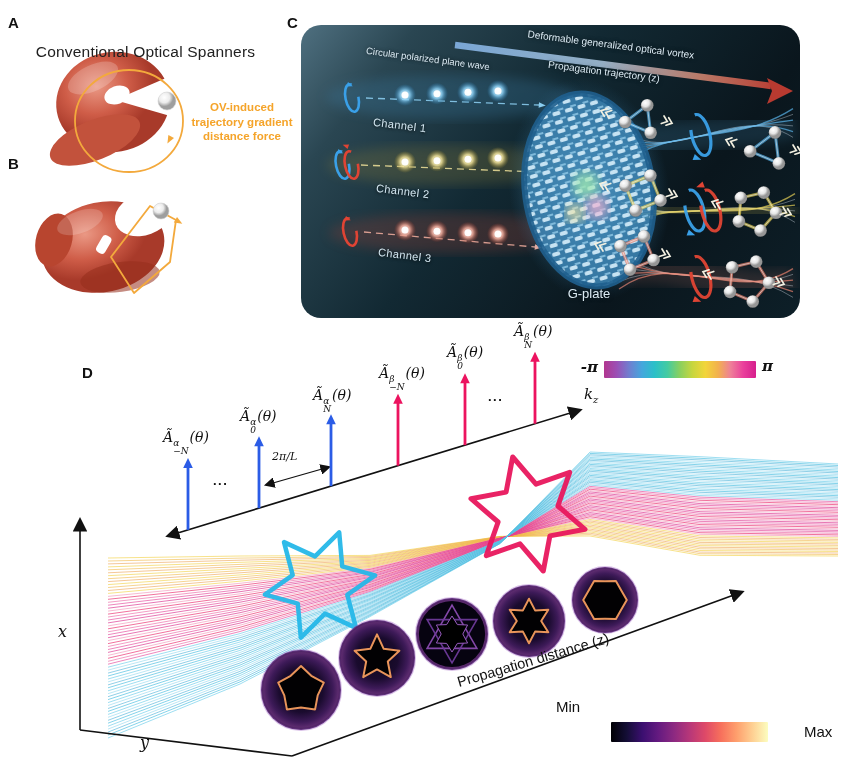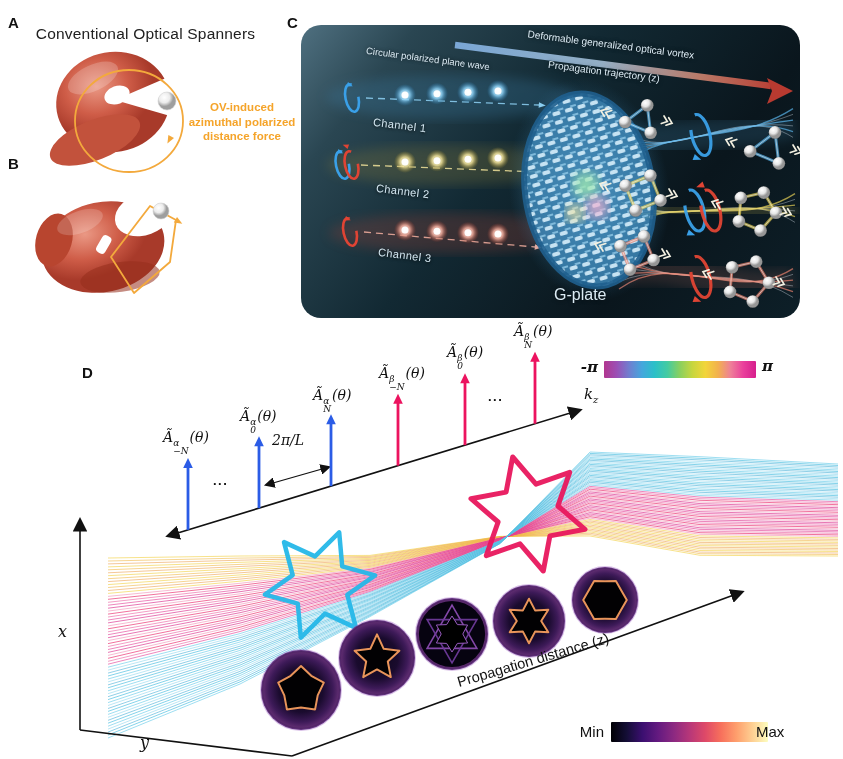--- a/index.html
+++ b/index.html
@@ -68,24 +68,24 @@
     </g>
 
     <g>
       <path d="M150,206 L176,220 L170,262 L134,293 L111,257 Z" fill="none" stroke="#f3a93c" stroke-width="1.8" stroke-linejoin="round"></path>
       <path d="M0,0 L8,3.2 L0,6.4 Z" fill="#f3a93c" transform="translate(177,217) rotate(30)"></path>
       <circle cx="161" cy="211" r="8" fill="url(#sgA)" stroke="#cfcfcf" stroke-width="0.6"></circle>
     </g>
   </svg>
 
   <div class="plabel" style="left:8px;top:14px">A</div>
-  <div class="ptitle" style="left:28px;top:25px;width:235px">Conventional Optical Spanners</div>
+  <div class="ptitle" style="left:28px;top:43px;width:235px">Conventional Optical Spanners</div>
   <div class="ann" id="annA" style="left: 177px; top: 100px; width: 130px; color: rgb(245, 164, 42);">
       <div>OV-induced</div>
-      <div>azimuthal polarized</div>
+      <div>trajectory gradient</div>
       <div>distance force</div>
     </div>
 
   <div class="plabel" style="left:8px;top:155px">B</div>
 
   <div class="plabel" style="left:287px;top:14px">C</div>
 
   <div id="panelC">
     <svg id="svgC" style="left:0;top:0" width="499" height="293" viewBox="0 0 499 293">
       <defs>
@@ -277,21 +277,21 @@
           <use href="#chev" transform="translate(410,254) rotate(200)"></use>
         </g>
     </svg>
 
     <div class="clab" style="left:150px;top:14px;width:320px;text-align:center;transform:rotate(7.3deg)">Deformable generalized optical vortex</div>
     <div class="clab" style="left:178px;top:41px;width:250px;text-align:center;transform:rotate(7.3deg)">Propagation trajectory (z)</div>
     <div class="clab" style="left:52px;top:28px;width:150px;text-align:center;transform:rotate(7.5deg);font-size:9.5px">Circular polarized plane wave</div>
     <div class="chlab" style="left:72px;top:94px">Channel 1</div>
     <div class="chlab" style="left:75px;top:160px">Channel 2</div>
     <div class="chlab" style="left:77px;top:224px">Channel 3</div>
-    <div class="clab" style="left:253px;top:261px;width:90px;text-align:left;font-size:16px">G-plate</div>
+    <div class="clab" style="left:243px;top:261px;width:90px;text-align:center;font-size:13px">G-plate</div>
   </div>
 
   <div class="plabel" style="left:82px;top:364px">D</div>
 
   <svg id="svgD" style="left:0;top:330px" width="843" height="429" viewBox="0 330 843 429">
     <defs>
       <marker id="mArr" viewBox="0 0 10 10" refX="8" refY="5" markerWidth="9" markerHeight="9" orient="auto-start-reverse">
           <path d="M0,0 L10,5 L0,10 Z" fill="#111"></path>
         </marker>
       <radialGradient id="insetG">
@@ -443,30 +443,30 @@
   </div>
   <div class="flabel" style="left:514px;top:323px">
     <span>Ã</span><span class="ss">
         <span class="sup">β</span>
         <span class="sub">N</span>
       </span><span>(θ)</span>
   </div>
 
   <div class="dots" style="left:213px;top:473px">...</div>
   <div class="dots" style="left:488px;top:389px">...</div>
-  <div class="flabel" style="left:272px;top:432px;font-size:14px">2π/L</div>
+  <div class="flabel" style="left:272px;top:450px;font-size:11px">2π/L</div>
 
   <div class="flabel" style="left:584px;top:385px;font-size:15px">
     <span>k</span><sub style="font-size:10px">z</sub>
   </div>
   <div class="mathit" style="position:absolute;left:58px;top:622px;font-size:16px">x</div>
   <div class="mathit" style="position:absolute;left:140px;top:733px;font-size:16px">y</div>
   <div style="position:absolute;left:408px;top:652px;width:250px;text-align:center;font-size:14.5px;color:#111;transform:rotate(-16.5deg)">Propagation distance (z)</div>
 
   <div class="pi-label" style="left:566px;top:358px;width:32px;text-align:right">-π</div>
   <div class="bar" id="phaseBar" style="left: 604px; top: 361px; width: 152px; height: 17px; background: linear-gradient(90deg, rgb(178, 54, 143), rgb(155, 79, 181), rgb(111, 127, 208), rgb(68, 167, 221), rgb(43, 192, 200), rgb(67, 203, 162), rgb(138, 208, 94), rgb(200, 214, 62), rgb(242, 213, 58), rgb(242, 177, 78), rgb(238, 127, 152), rgb(234, 63, 156), rgb(214, 31, 141));"></div>
   <div class="pi-label" style="left:762px;top:357px">π</div>
 
-  <div class="cbar-label" style="left:556px;top:723px;width:48px;text-align:right">Min</div>
+  <div class="cbar-label" style="left:556px;top:698px;width:48px;text-align:left">Min</div>
   <div class="bar" id="intBar" style="left: 611px; top: 722px; width: 157px; height: 20px; background: linear-gradient(90deg, rgb(0, 0, 4), rgb(20, 14, 54), rgb(59, 15, 112), rgb(100, 26, 128), rgb(140, 41, 129), rgb(183, 55, 121), rgb(222, 73, 104), rgb(247, 112, 92), rgb(254, 159, 109), rgb(254, 207, 146), rgb(252, 253, 191));"></div>
-  <div class="cbar-label" style="left:756px;top:723px">Max</div>
+  <div class="cbar-label" style="left:804px;top:723px">Max</div>
 
 </div>
 
 </body></html>

